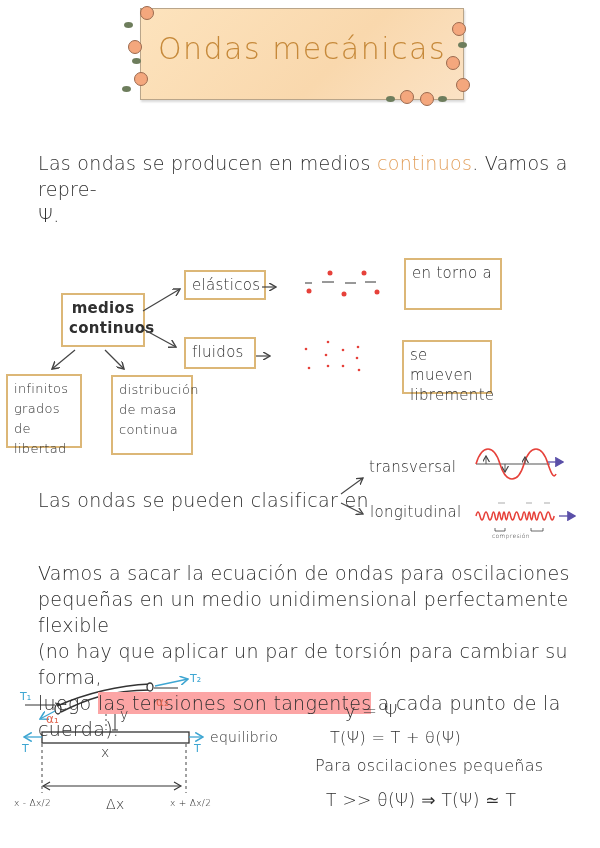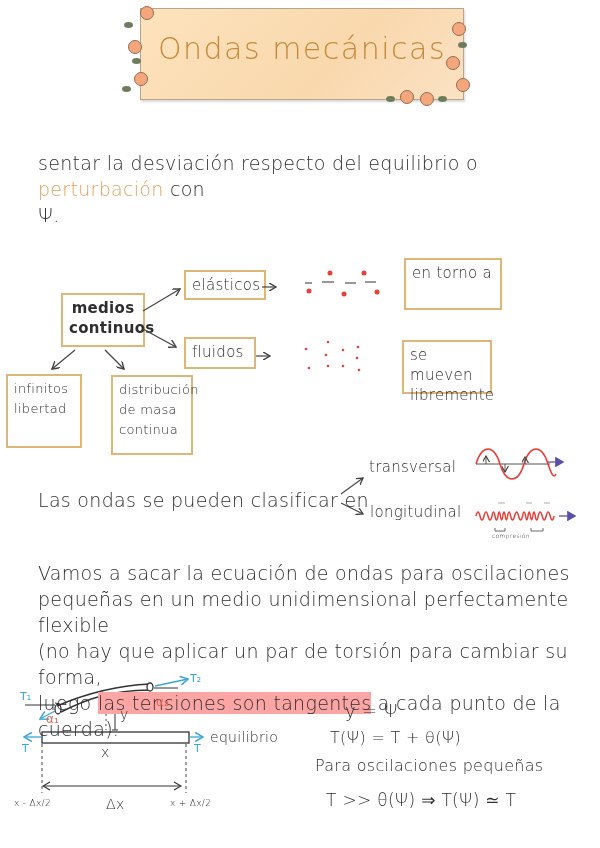--- a/index.html
+++ b/index.html
@@ -40,39 +40,40 @@
   <div class="abs flower" style="left:446px;top:56px;"></div>
   <div class="abs flower" style="left:456px;top:78px;"></div>
   <div class="abs flower" style="left:420px;top:92px;"></div>
   <div class="abs flower" style="left:400px;top:90px;"></div>
   <div class="abs leaf" style="left:458px;top:42px;"></div>
   <div class="abs leaf" style="left:438px;top:96px;"></div>
   <div class="abs leaf" style="left:386px;top:96px;"></div>
 </div>
 
 <div class="abs hand para" style="left:38px;top:150px;width:560px;">
-  <div><span>sentar la desviación respecto del equilibrio o </span><span class="orange">perturbación</span><span> con</span></div>
+  <div><span>Las ondas se producen en medios </span><span class="orange">continuos</span><span>. Vamos a repre-</span></div>
   <div>Ψ.</div>
 </div>
 
 <div class="abs box hand" style="left:61px;top:293px;width:68px;height:44px;text-align:center;font-weight:bold;">
   <div>medios</div>
     <div>continuos</div>
 </div>
 <div class="abs box hand" style="left:184px;top:270px;width:66px;height:20px;">elásticos</div>
 <div class="abs box hand" style="left:184px;top:337px;width:56px;height:22px;">fluidos</div>
 <div class="abs box hand" style="left:404px;top:258px;width:82px;height:42px;">
   <div>en torno a</div>
 </div>
 <div class="abs box hand" style="left:382px;top:340px;width:74px;height:44px;margin-left:20px;">
   <div>se mueven</div>
     <div>libremente</div>
 </div>
 <div class="abs box hand small" style="left:6px;top:374px;width:60px;height:64px;">
   <div>infinitos</div>
+    <div>grados de</div>
     <div>libertad</div>
 </div>
 <div class="abs box hand small" style="left:111px;top:375px;width:66px;height:70px;">
   <div>distribución</div>
     <div>de masa</div>
     <div>continua</div>
 </div>
 
 <svg class="abs" style="left:0;top:0;" width="600" height="848">
   <defs>

